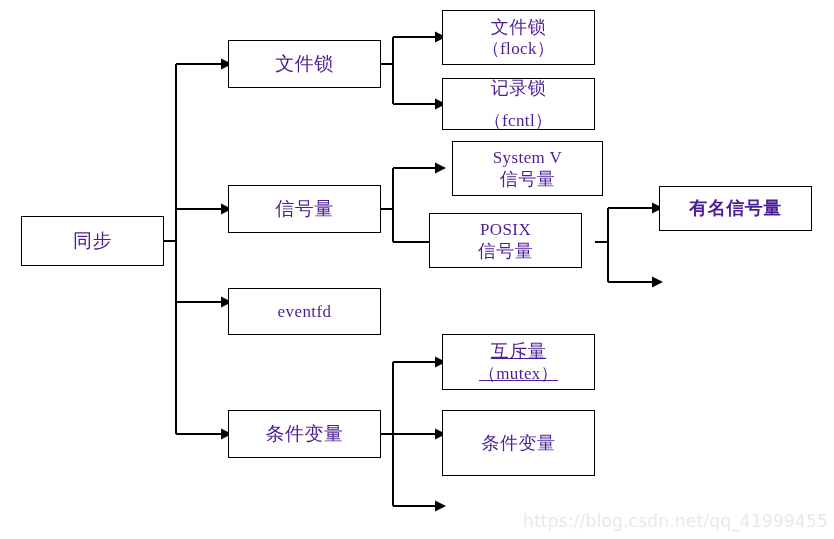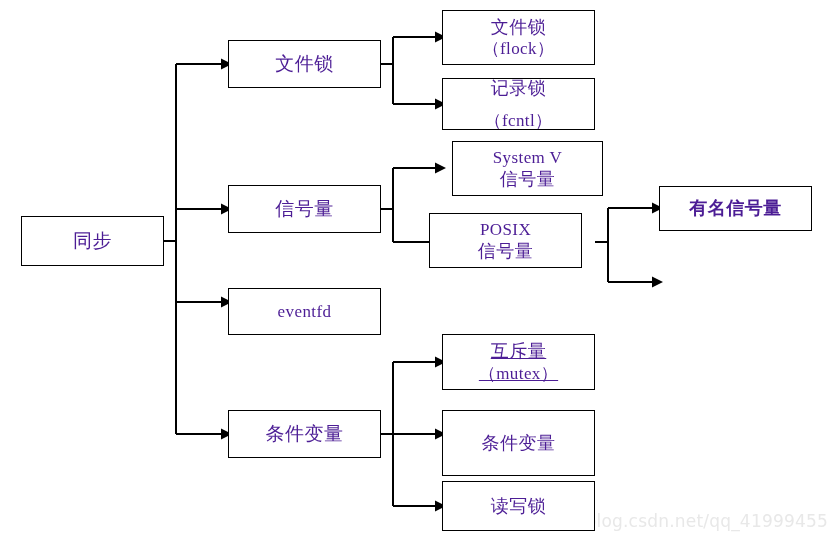--- a/index.html
+++ b/index.html
@@ -176,19 +176,16 @@
 
   <div class="node cn2" style="left:442px; top:334px; width:153px; height:56px;text-decoration:underline;">
     <span class="ln">互斥量</span>
     <span class="ln latin">（mutex）</span>
   </div>
 
   <div class="node cn2" style="left:442px; top:410px; width:153px; height:66px;">
     <span class="ln">条件变量</span>
   </div>
 
-  <div class="node cn2" style="left:442px; top:481px; width:153px; height:50px;">
-    <span class="ln">读写锁</span>
-  </div>
 
   <div class="watermark">https://blog.csdn.net/qq_41999455</div>
 
 </div>
 
 </body></html>

